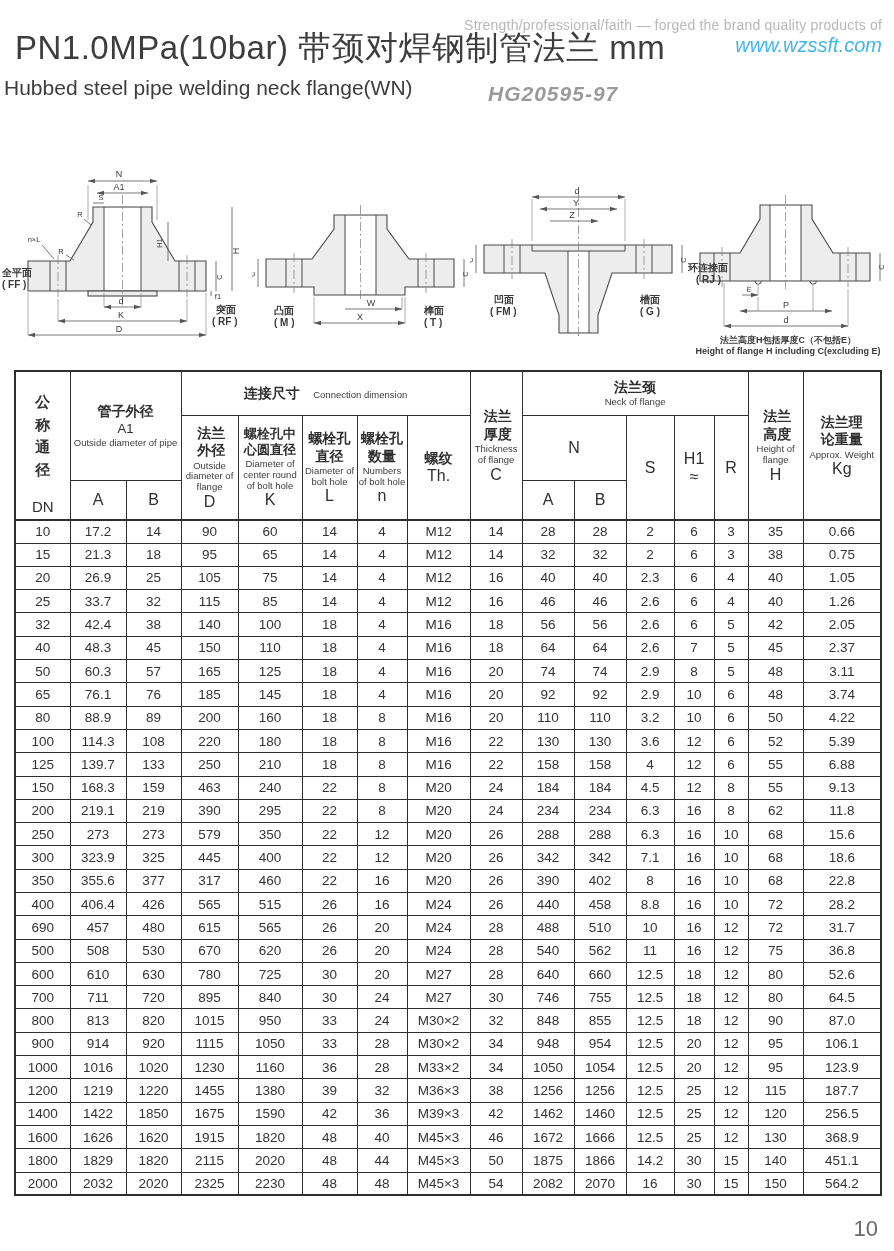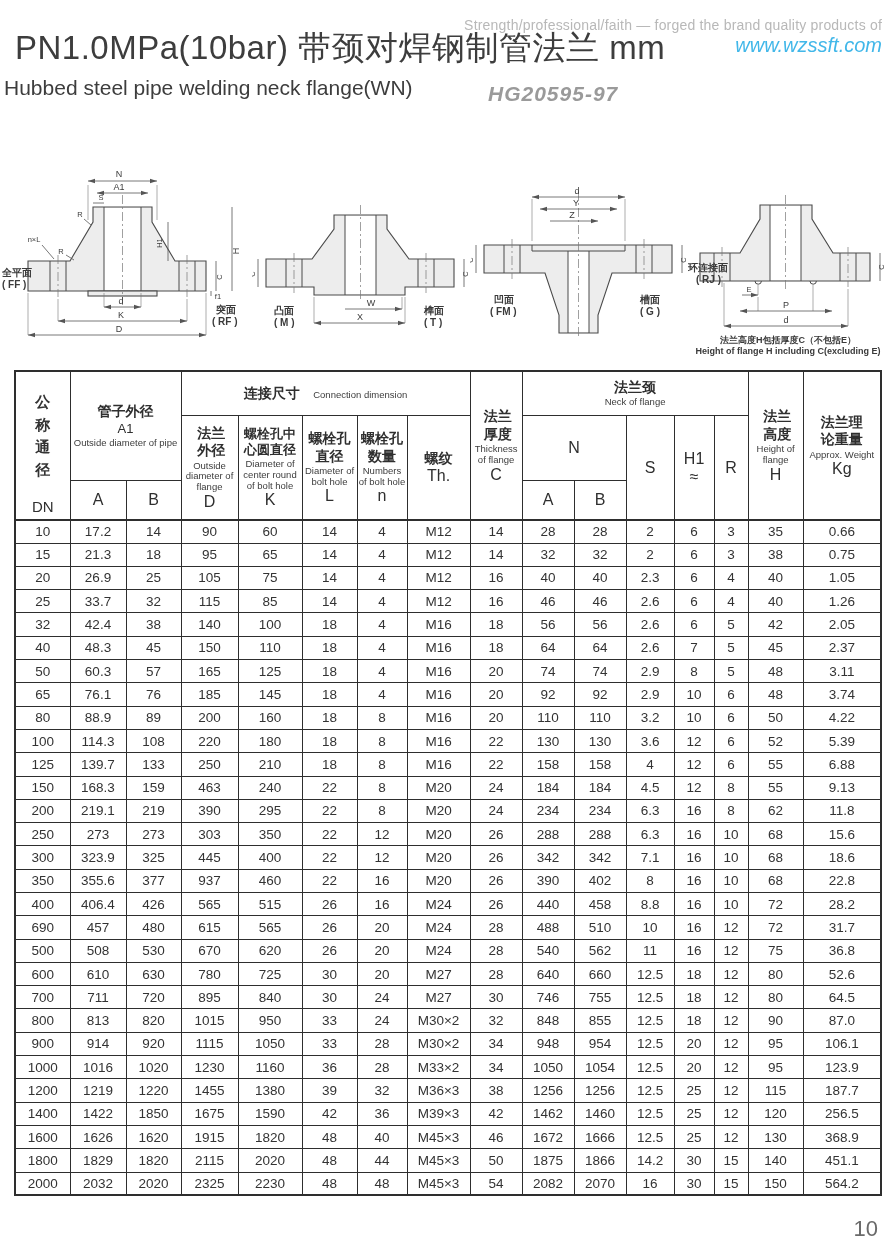--- a/index.html
+++ b/index.html
@@ -638,21 +638,21 @@
           <td>6.3</td>
           <td>16</td>
           <td>8</td>
           <td>62</td>
           <td>11.8</td>
         </tr>
         <tr>
           <td>250</td>
           <td>273</td>
           <td>273</td>
-          <td>303</td>
+          <td>579</td>
           <td>350</td>
           <td>22</td>
           <td>12</td>
           <td>M20</td>
           <td>26</td>
           <td>288</td>
           <td>288</td>
           <td>6.3</td>
           <td>16</td>
           <td>10</td>
@@ -674,21 +674,21 @@
           <td>7.1</td>
           <td>16</td>
           <td>10</td>
           <td>68</td>
           <td>18.6</td>
         </tr>
         <tr>
           <td>350</td>
           <td>355.6</td>
           <td>377</td>
-          <td>937</td>
+          <td>317</td>
           <td>460</td>
           <td>22</td>
           <td>16</td>
           <td>M20</td>
           <td>26</td>
           <td>390</td>
           <td>402</td>
           <td>8</td>
           <td>16</td>
           <td>10</td>

